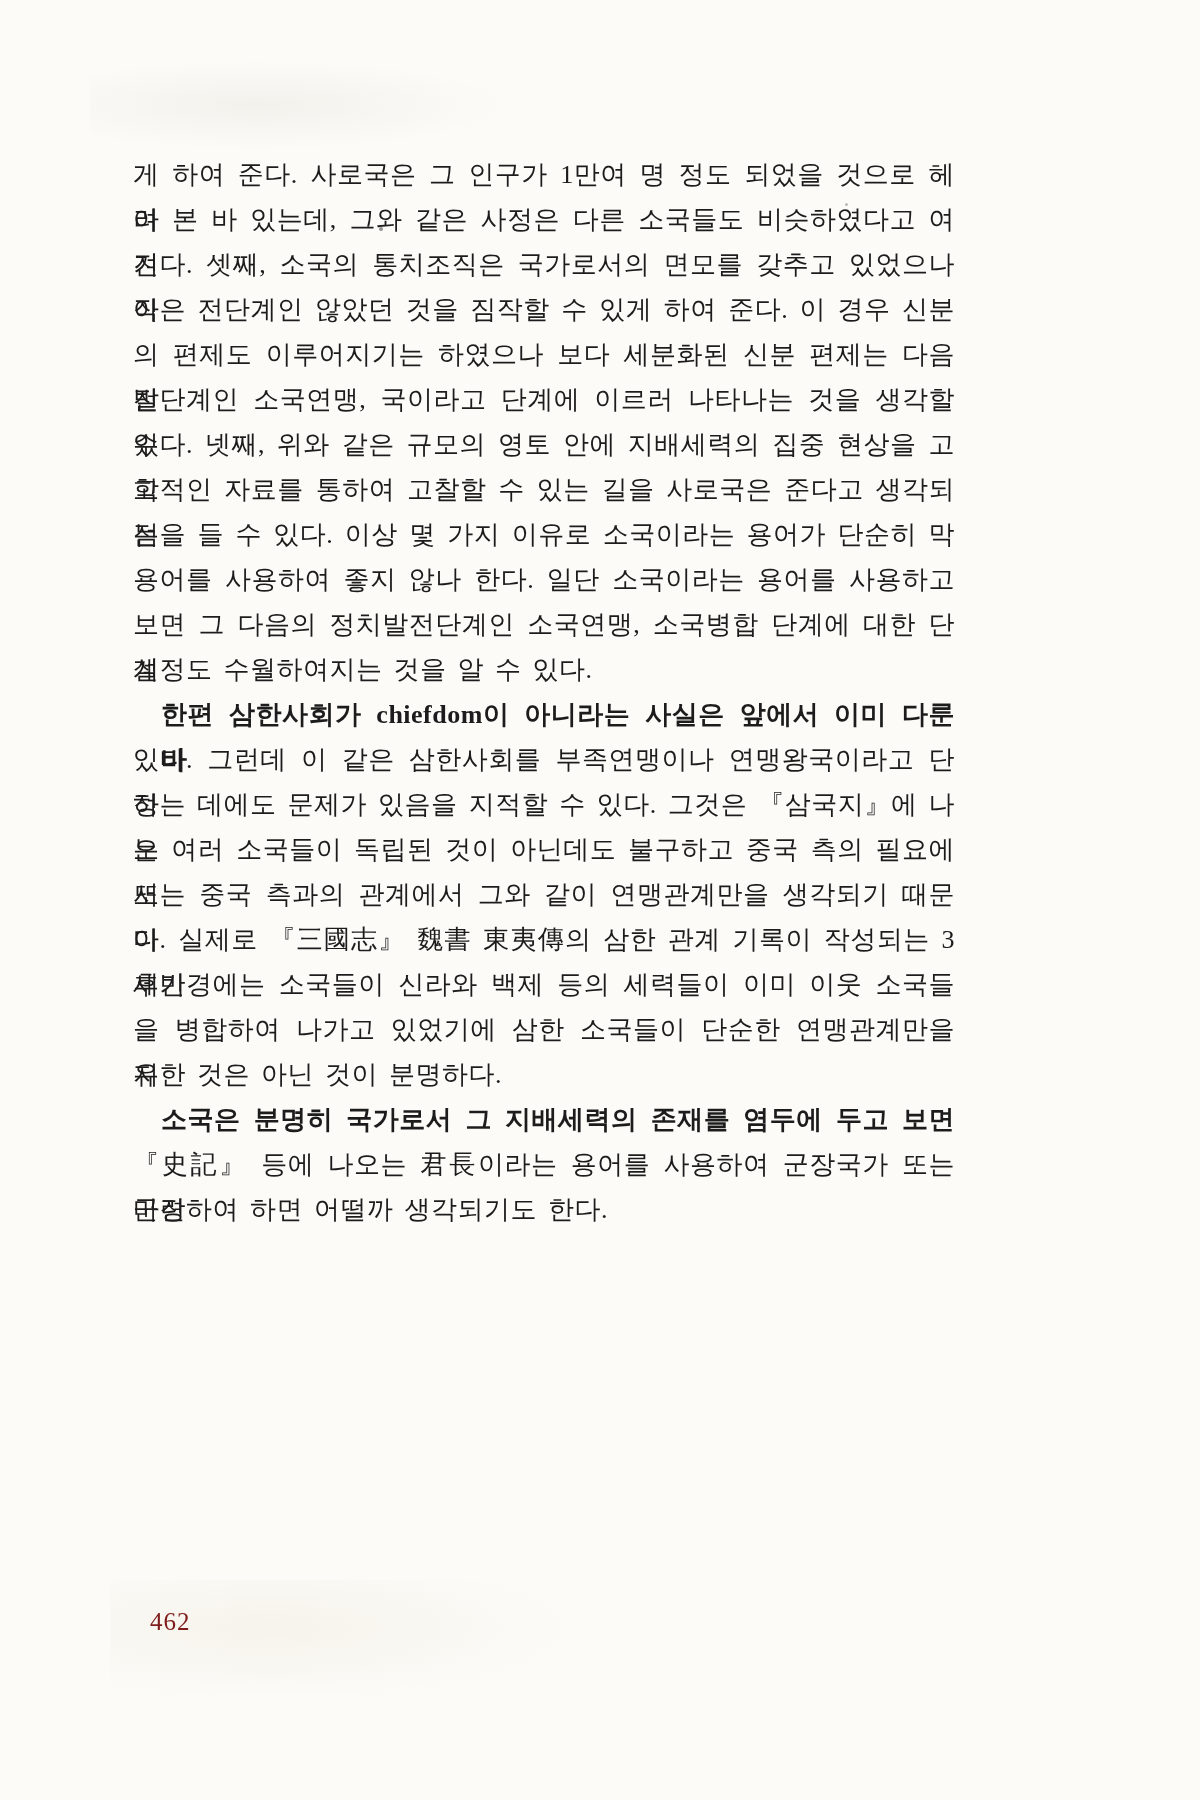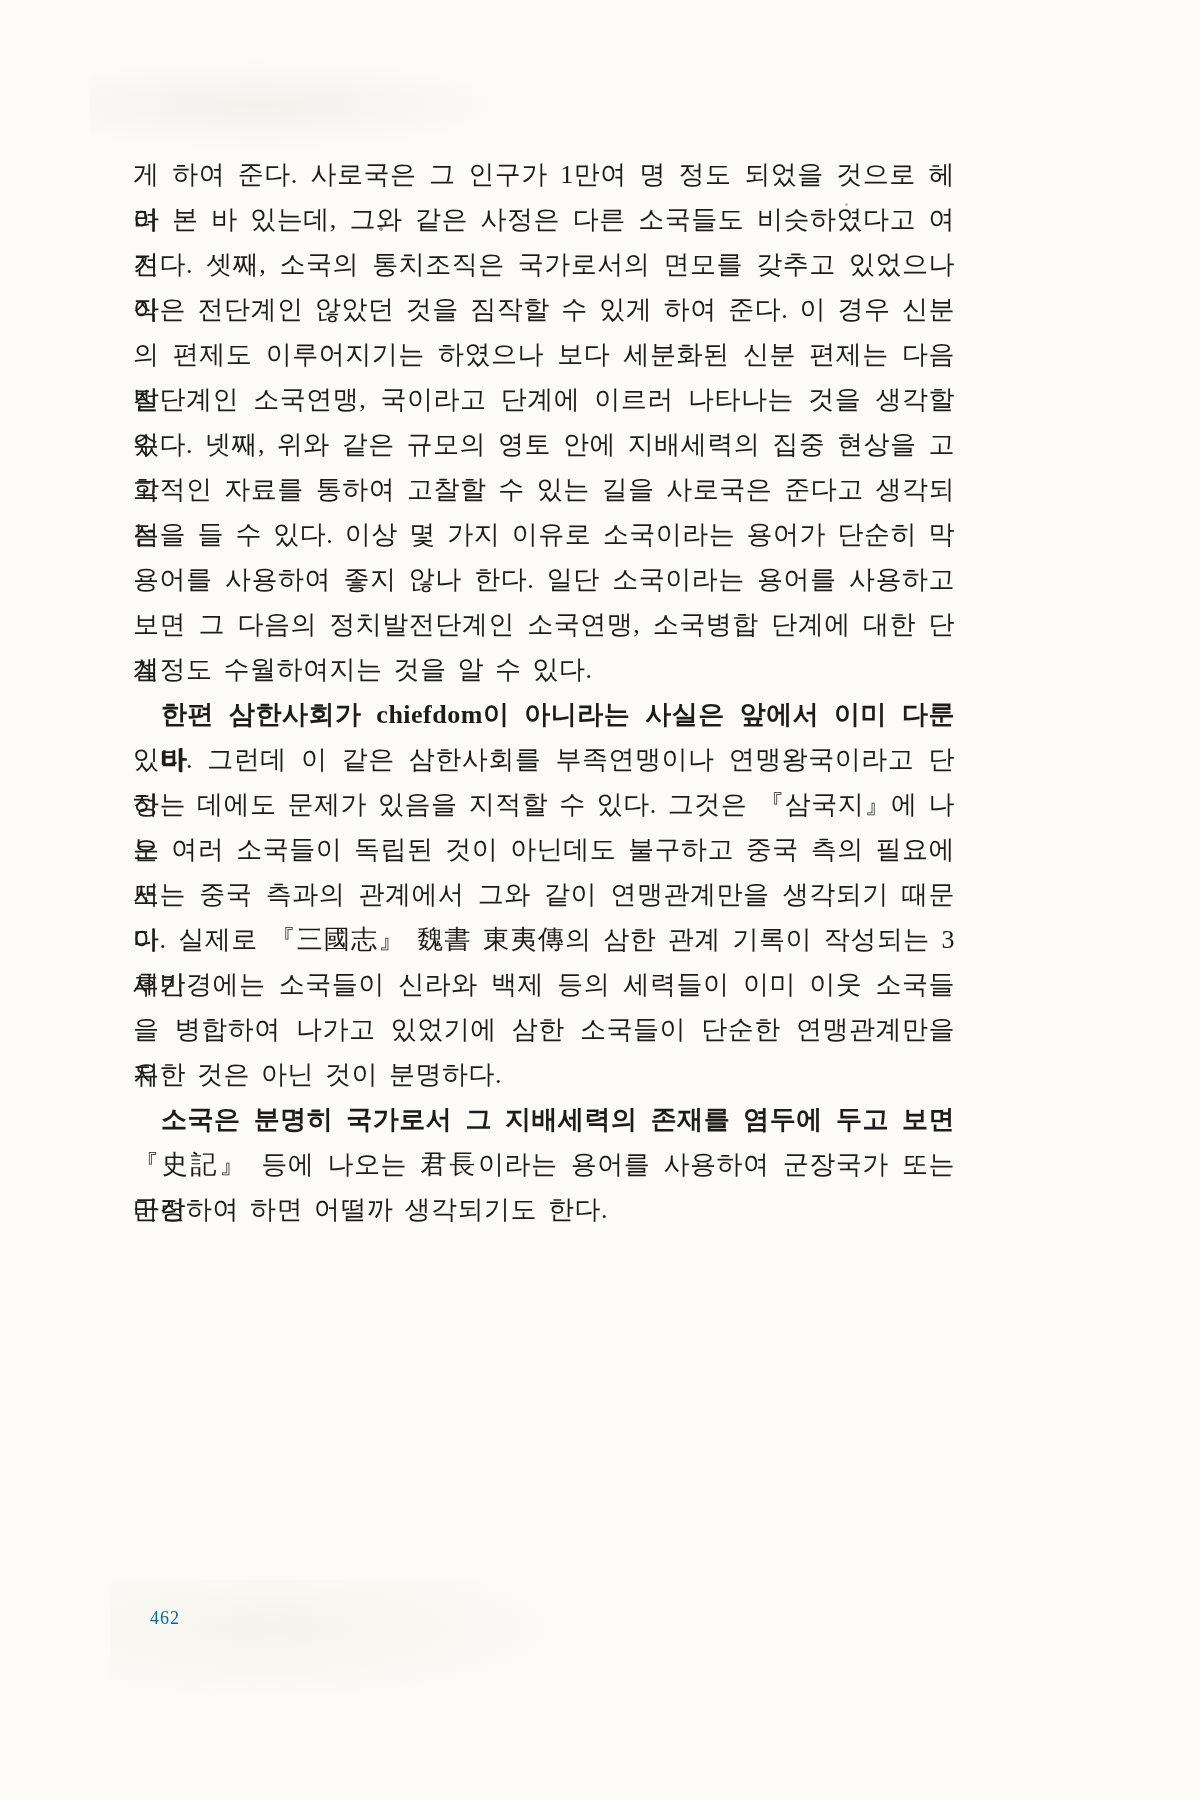--- a/index.html
+++ b/index.html
@@ -63,23 +63,23 @@
     -moz-text-align-last: left;
   }
   .line.indent {
     padding-left: 28px;
     font-weight: bold;
   }
   .page-number {
     position: absolute;
     left: 150px;
     top: 1608px;
-    font-size: 18px;
+    font-size: 25px;
     letter-spacing: 1px;
-    color: #0369a1;
+    color: #7f1d1d;
   }
 </style>
 </head>
 <body>
 
 <div class="page">
 
   <div class="stain-top"></div>
   <div class="stain-bottom"></div>
   <div class="speck s1"></div>

